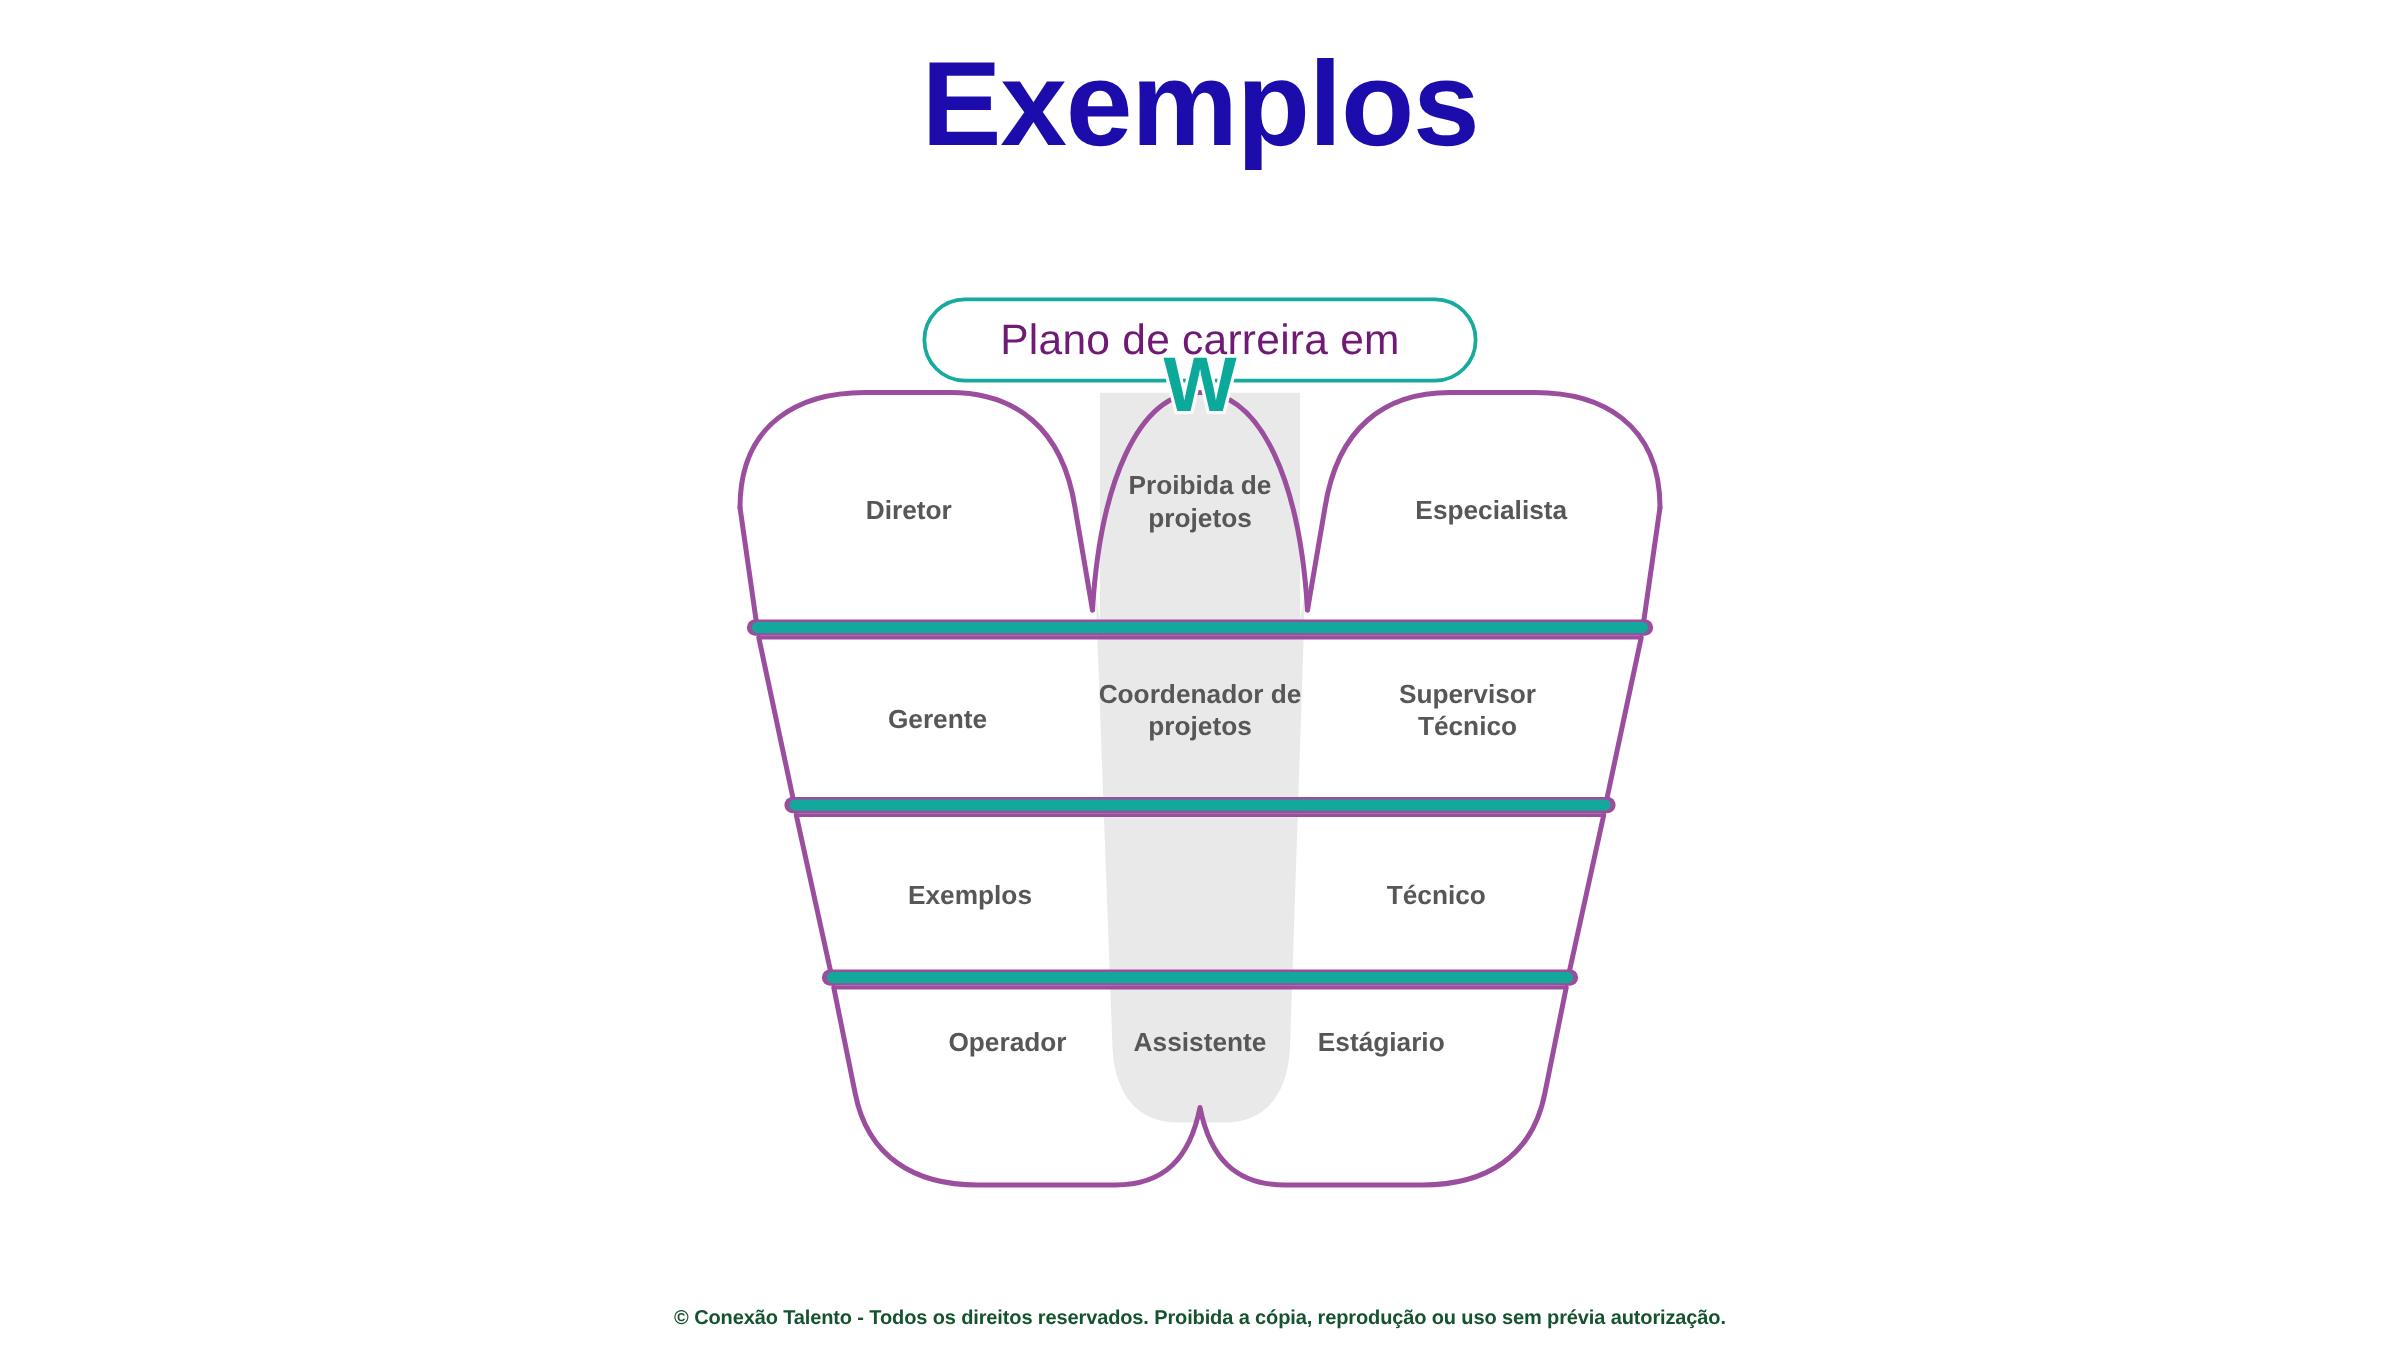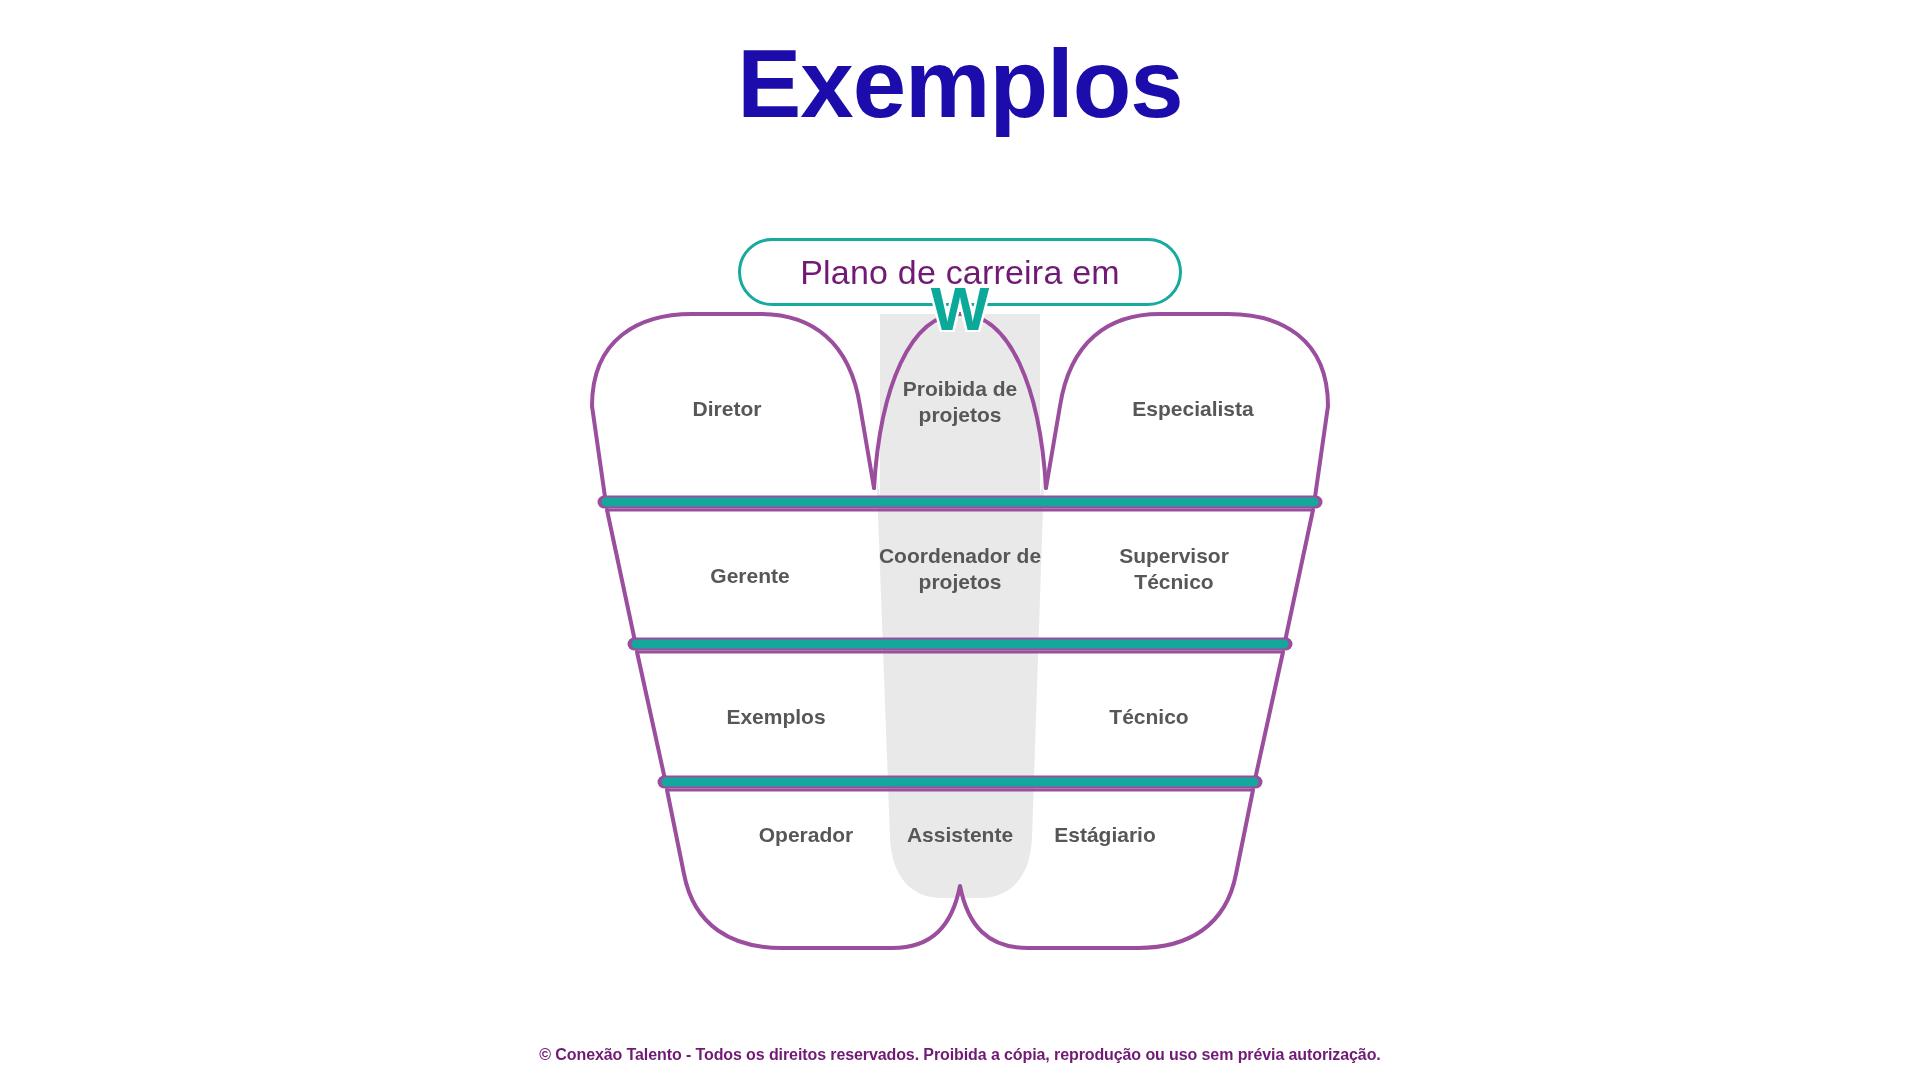--- a/index.html
+++ b/index.html
@@ -99,21 +99,21 @@
   
   .footer {
     position: absolute;
     left: 0;
     bottom: 16px;
     width: 1920px;
     text-align: center;
     font-family: "Liberation Sans", sans-serif;
     font-size: 16px;
     font-weight: bold;
-    color: #701a75;
+    color: #14532d;
     letter-spacing: -0.1px;
     white-space: nowrap;
   }
 </style>
 </head>
 <body>
 
 <div class="slide">
 
   <div class="slide-title">Exemplos</div>

